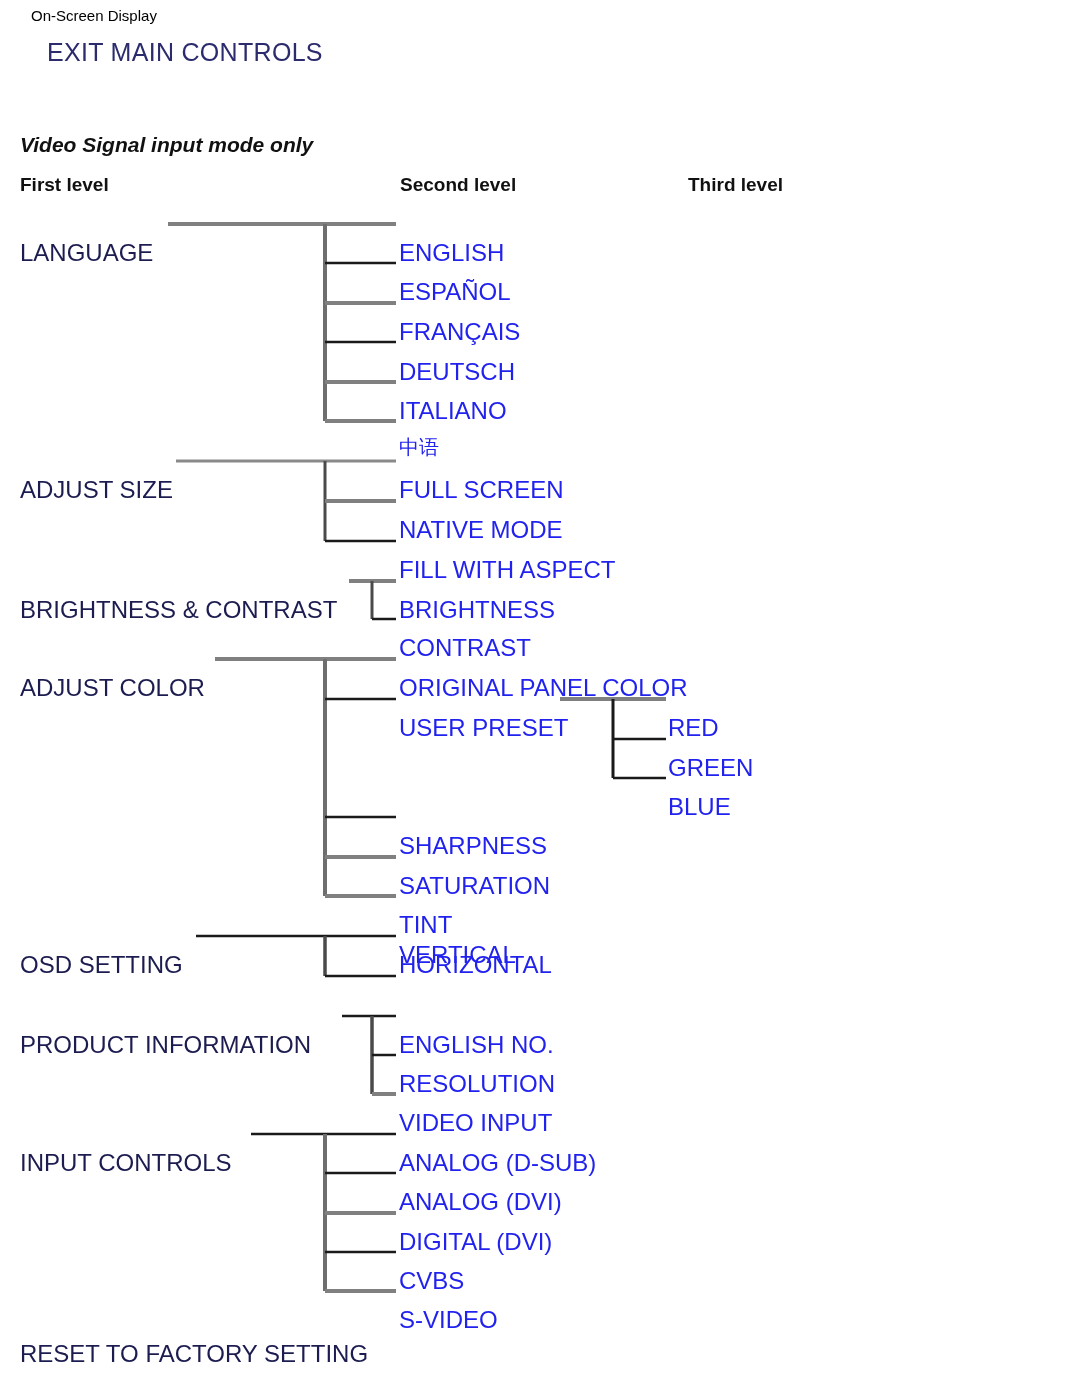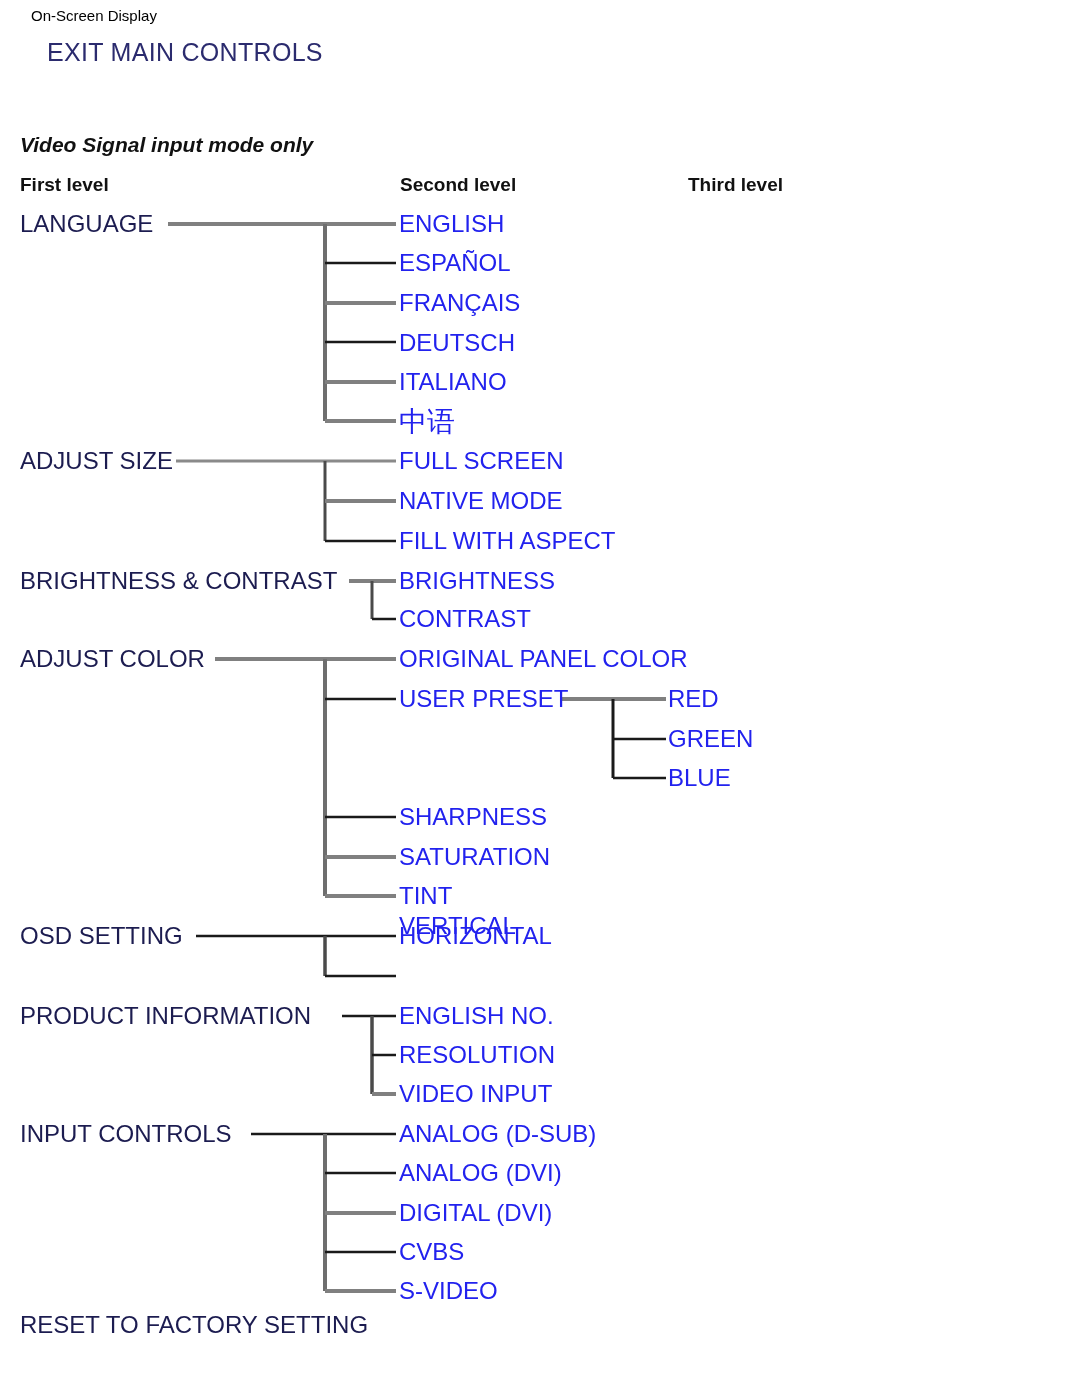--- a/index.html
+++ b/index.html
@@ -78,39 +78,40 @@
     height: 1340px;
     pointer-events: none;
   }
 
   
   .node {
     position: absolute;
     white-space: nowrap;
     font-family: "Liberation Sans", sans-serif;
     line-height: 1;
+    margin-top: 29px;
   }
   .node.lvl1 {
     left: 20px;
     font-size: 24px;
     color: #1c1c50;
   }
   .node.lvl2 {
     left: 399px;
     font-size: 24px;
     color: #2222ee;
   }
   .node.lvl3 {
     left: 668px;
     font-size: 24px;
     color: #2222ee;
   }
   .node.cjk {
     font-family: "DejaVu Sans", sans-serif;
-    font-size: 28px;
+    font-size: 20px;
   }
 
   
   .node.clipped {
     overflow: hidden;
   }
 
   
   .footer-path {
     position: absolute;

